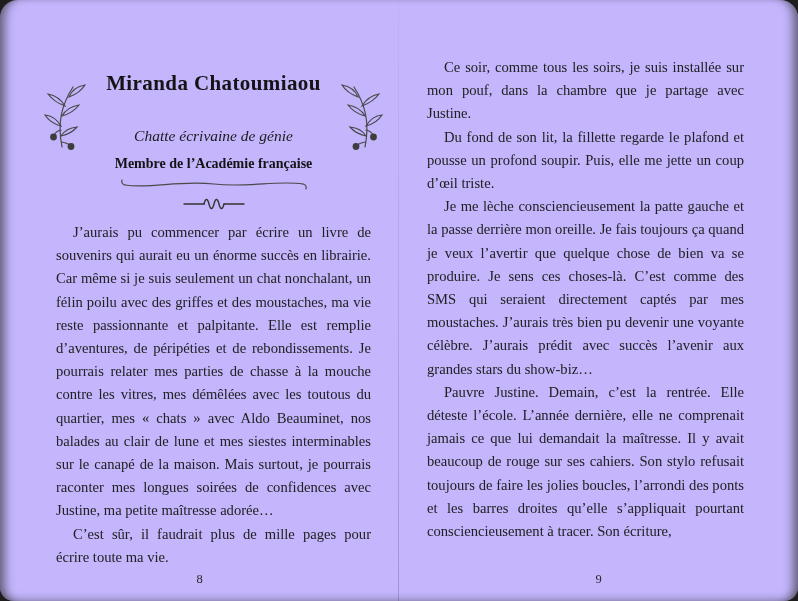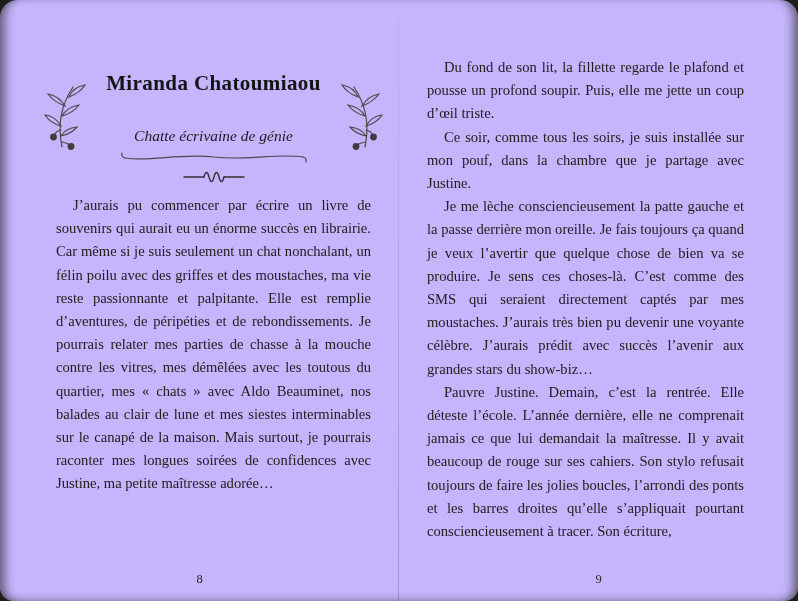--- a/index.html
+++ b/index.html
@@ -123,20 +123,21 @@
           <circle class="fruit" cx="11.5" cy="53" r="3.4"></circle>
           <path class="ink" d="M20,58 Q25,59 28,61"></path>
           <circle class="fruit" cx="29" cy="62.5" r="3.4"></circle>
         </svg>
       </span>
 
       <h1 class="title">Miranda Chatoumiaou</h1>
 
       <div class="subtitle">Chatte écrivaine de génie</div>
 
+      <div class="affiliation">Membre de l’Académie française</div>
 
       <span class="flourish">
         <svg width="190" height="12" viewBox="0 0 190 12" aria-hidden="true">
           <path class="ink" d="M6,7 C32,11 60,2 95,6 C130,10 158,2 184,6"></path>
           <path class="ink" d="M6,7 q-4,-1 -3,-5"></path>
           <path class="ink" d="M184,6 q4,1 3,5"></path>
         </svg>
       </span>
 
       <span class="branch right-branch">
@@ -158,27 +159,28 @@
 
     <div class="divider">
       <svg width="64" height="14" viewBox="0 0 64 14" aria-hidden="true">
         <path class="rope" d="M2,7 H22"></path>
         <path class="rope" d="M22,7 c1.5,-6 3.5,-6 5,0 c1.5,6 3.5,6 5,0 c1.5,-6 3.5,-6 5,0 c1.5,6 3.5,6 5,0"></path>
         <path class="rope" d="M42,7 H62"></path>
       </svg>
     </div>
 
     <p class="body-par">J’aurais pu commencer par écrire un livre de souvenirs qui aurait eu un énorme succès en librairie. Car même si je suis seulement un chat nonchalant, un félin poilu avec des griffes et des moustaches, ma vie reste passionnante et palpitante. Elle est remplie d’aventures, de péripéties et de rebondissements. Je pourrais relater mes parties de chasse à la mouche contre les vitres, mes démêlées avec les toutous du quartier, mes « chats » avec Aldo Beauminet, nos balades au clair de lune et mes siestes interminables sur le canapé de la maison. Mais surtout, je pourrais raconter mes longues soirées de confidences avec Justine, ma petite maîtresse adorée…</p>
+    <p class="body-par">C’est sûr, il faudrait plus de mille pages pour écrire toute ma vie.</p>
 
     <div class="folio">8</div>
   </div>
 
   <div class="page right">
+    <p class="body-par">Ce soir, comme tous les soirs, je suis installée sur mon pouf, dans la chambre que je partage avec Justine.</p>
     <p class="body-par">Du fond de son lit, la fillette regarde le plafond et pousse un profond soupir. Puis, elle me jette un coup d’œil triste.</p>
-    <p class="body-par">Ce soir, comme tous les soirs, je suis installée sur mon pouf, dans la chambre que je partage avec Justine.</p>
     <p class="body-par">Je me lèche consciencieusement la patte gauche et la passe derrière mon oreille. Je fais toujours ça quand je veux l’avertir que quelque chose de bien va se produire. Je sens ces choses-là. C’est comme des SMS qui seraient directement captés par mes moustaches. J’aurais très bien pu devenir une voyante célèbre. J’aurais prédit avec succès l’avenir aux grandes stars du show-biz…</p>
     <p class="body-par">Pauvre Justine. Demain, c’est la rentrée. Elle déteste l’école. L’année dernière, elle ne comprenait jamais ce que lui demandait la maîtresse. Il y avait beaucoup de rouge sur ses cahiers. Son stylo refusait toujours de faire les jolies boucles, l’arrondi des ponts et les barres droites qu’elle s’appliquait pourtant consciencieusement à tracer. Son écriture,</p>
 
     <div class="folio">9</div>
   </div>
 
   <div class="gutter"></div>
 </div>
 
 </body></html>

